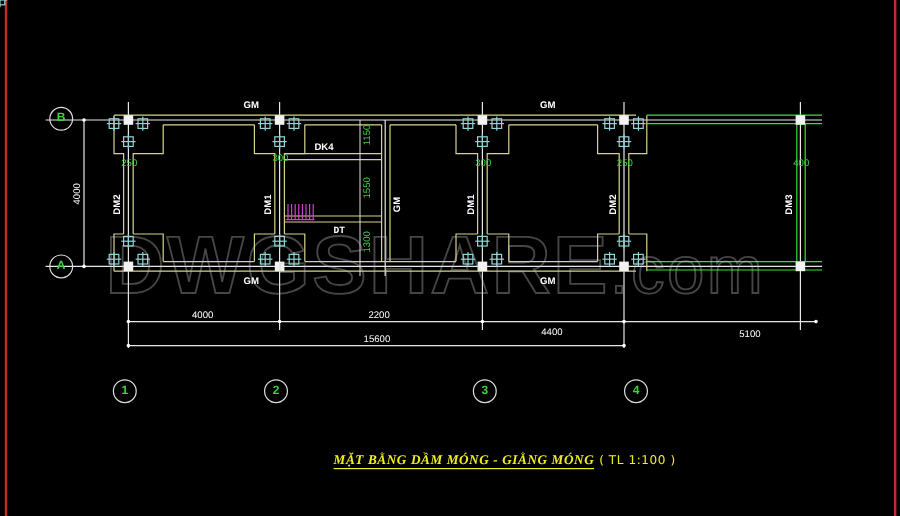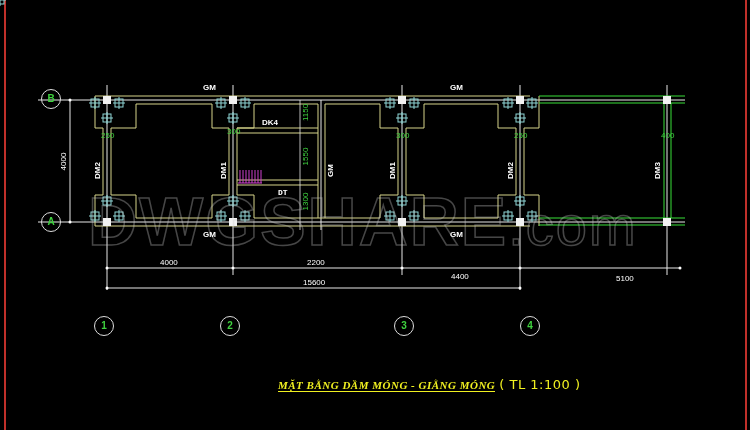--- a/index.html
+++ b/index.html
@@ -7,21 +7,21 @@
   #cad{position:absolute;left:0;top:0;width:750px;height:430px;}
   .border-red{position:absolute;top:0;bottom:0;width:2px;background:#c0302a;}
   .lbl{position:absolute;color:#fff;font-size:8px;font-family:"Liberation Sans",sans-serif;white-space:nowrap;}
   .lbl-bold{font-weight:bold;}
   .lbl-green{color:#3fd23f;font-size:8px;}
   .vert{transform:rotate(-90deg);transform-origin:center;}
   .bubble{position:absolute;width:20px;height:20px;border:1.5px solid #ddd;border-radius:50%;box-sizing:border-box;}
   .bubble span{position:absolute;left:0;right:0;top:3px;text-align:center;color:#3fd23f;font-size:10px;font-weight:bold;}
   .title{position:absolute;left:278px;top:377px;color:#f0f020;font-size:11px;font-family:"DejaVu Sans",sans-serif;letter-spacing:0.5px;}
   .title .main{border-bottom:1.5px solid #f0f020;font-weight:bold;font-style:italic;font-family:Liberation Serif, serif;}
-  .title .scale{font-size:13px;}
+  .title .scale{font-size:10px;}
   .watermark{position:absolute;left:88px;top:182px;font-size:68px;font-weight:bold;color:transparent;-webkit-text-stroke:1.5px rgba(200,200,200,0.35);letter-spacing:2px;font-family:"Liberation Sans",sans-serif;}
   .watermark small{font-size:56px;font-weight:normal;}
 </style>
 </head>
 <body>
 
 <div class="border-red" style="left:4px;"></div>
 <div class="border-red" style="left:745px;"></div>
 
 <svg id="cad" viewBox="0 0 750 430" xmlns="http://www.w3.org/2000/svg">

